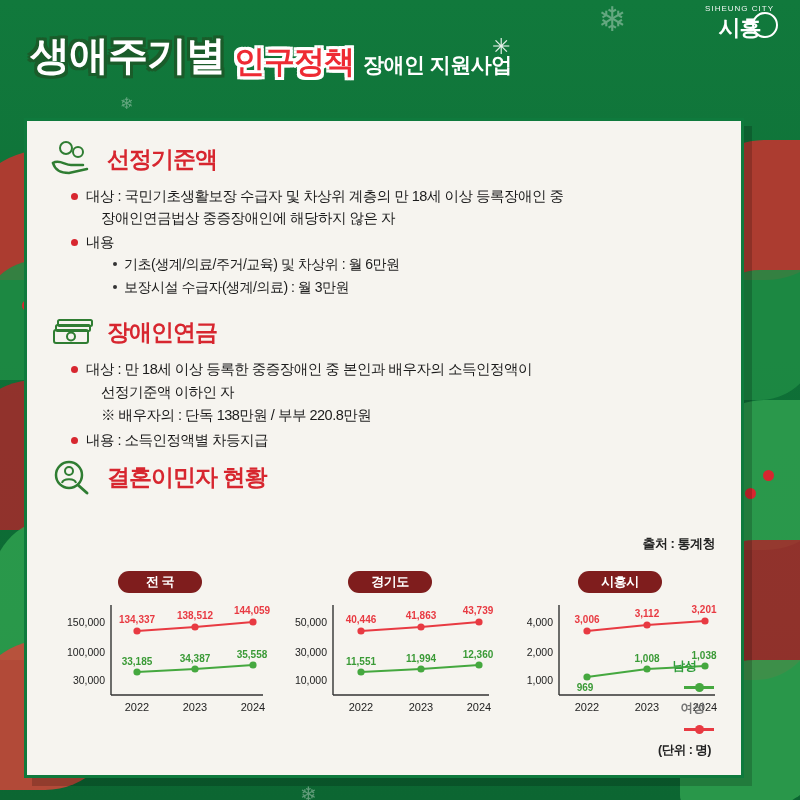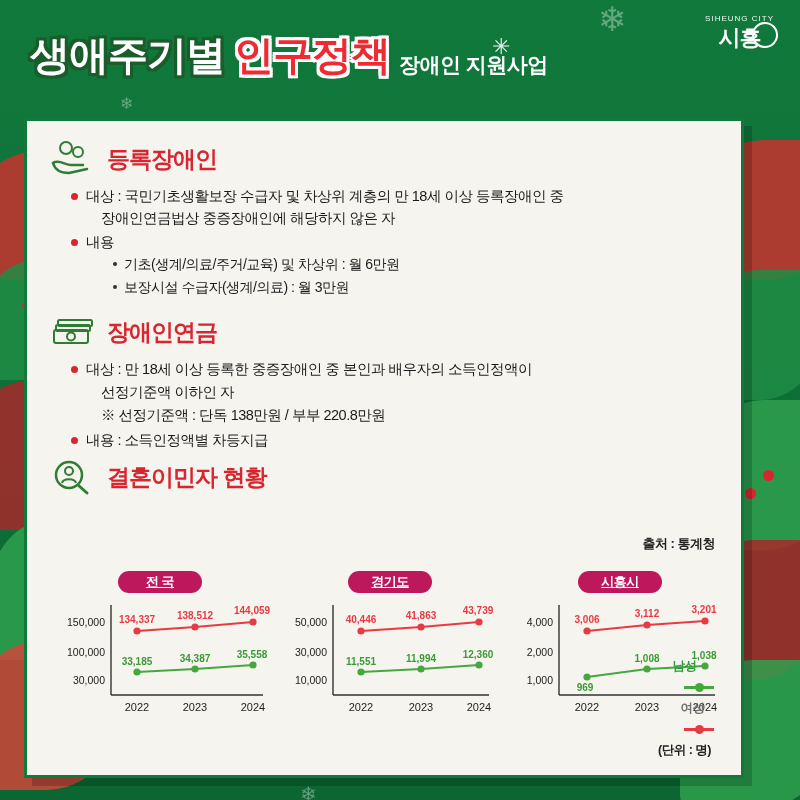--- a/index.html
+++ b/index.html
@@ -38,36 +38,36 @@
     display: flex; align-items: flex-end; gap: 9px;
   }
   .t1 {
     font-size: 40px; font-weight: bold; color: #ffffff;
     letter-spacing: -1px;
     text-shadow:
       -3px -3px 0 #1a5c2a, 3px -3px 0 #1a5c2a, -3px 3px 0 #1a5c2a, 3px 3px 0 #1a5c2a,
       0 3px 0 #1a5c2a, 3px 0 0 #1a5c2a, 0 -3px 0 #1a5c2a, -3px 0 0 #1a5c2a;
   }
   .t2 {
-    font-size: 40px; font-weight: bold; color: #ee2a33;
+    font-size: 31px; font-weight: bold; color: #ee2a33;
     letter-spacing: -1px;
     text-shadow:
       -3px -3px 0 #ffffff, 3px -3px 0 #ffffff, -3px 3px 0 #ffffff, 3px 3px 0 #ffffff,
       0 3px 0 #ffffff, 3px 0 0 #ffffff, 0 -3px 0 #ffffff, -3px 0 0 #ffffff;
   }
   .t3 {
     font-size: 21px; font-weight: bold; color: #ffffff;
     padding-bottom: 4px; letter-spacing: -0.5px;
   }
   .star-deco {
     position: absolute; left: 492px; top: 34px;
     color: #ffffff; font-size: 22px; opacity: .9;
   }
   .logo {
-    position: absolute; right: 26px; top: 14px;
+    position: absolute; right: 26px; top: 4px;
     text-align: center; color: #fff;
   }
   .logo .en { font-size: 8px; letter-spacing: 1px; opacity: .95; }
   .logo .kr { font-size: 22px; font-weight: bold; letter-spacing: -1px; }
   .logo .mark {
     position: absolute; right: -4px; top: 8px;
     width: 26px; height: 26px; border-radius: 50%;
     border: 2px solid #fff;
   }
   
@@ -114,22 +114,22 @@
     position: absolute; right: 4px; top: 396px;
     font-size: 13px; font-weight: bold; color: #222; letter-spacing: -0.5px;
   }
   .charts {
     position: absolute; left: 0; right: 0; top: 432px;
     display: flex; justify-content: space-between; gap: 8px;
   }
   .chart { width: 222px; position: relative; }
   .chart-label {
     margin: 0 auto 6px auto; width: 84px; text-align: center;
-    background: #be185d; color: #fff; font-size: 13px; font-weight: bold;
-    border-radius: 11px; padding: 2px 0; letter-spacing: -0.5px; text-decoration: underline;
+    background: #7f1d1d; color: #fff; font-size: 13px; font-weight: bold;
+    border-radius: 11px; padding: 2px 0; letter-spacing: -0.5px;
   }
   .plot { position: relative; height: 118px; }
   .legend {
     position: absolute; right: 6px; bottom: -6px;
     display: flex; align-items: center; gap: 8px;
     font-size: 12.5px; font-weight: bold; letter-spacing: -0.5px;
   }
   .legend .g { color: #2f9c3a; }
   .legend .r { color: #737373; }
   .legend .line { display: inline-block; width: 30px; height: 3px; vertical-align: middle; }
@@ -184,21 +184,21 @@
   <div class="sec">
     <div class="sec-head">
       <span class="sec-icon">
         <svg width="46" height="40" viewBox="0 0 46 40">
           <circle cx="17" cy="9" r="6" fill="none" stroke="#2f7d32" stroke-width="2"></circle>
           <circle cx="29" cy="13" r="5" fill="none" stroke="#2f7d32" stroke-width="2"></circle>
           <path d="M4 24 C10 20 16 26 22 26 L34 26" fill="none" stroke="#2f7d32" stroke-width="2.5" stroke-linecap="round"></path>
           <path d="M4 24 C6 31 12 34 20 34 L38 30" fill="none" stroke="#2f7d32" stroke-width="2.5" stroke-linecap="round"></path>
         </svg>
       </span>
-      <span class="sec-title">등록장애인</span>
+      <span class="sec-title">선정기준액</span>
     </div>
     <ul class="bul">
       <li>
         <span>대상 : 국민기초생활보장 수급자 및 차상위 계층의 만 18세 이상 등록장애인 중</span>
         <span class="cont">장애인연금법상 중증장애인에 해당하지 않은 자</span>
       </li>
       <li>
         <span>내용</span>
         <ul class="sub">
           <li>기초(생계/의료/주거/교육) 및 차상위 : 월 6만원</li>
@@ -217,21 +217,21 @@
           <rect x="9" y="8" width="34" height="6" rx="1.5" fill="none" stroke="#2f7d32" stroke-width="2"></rect>
           <circle cx="22" cy="24.5" r="4" fill="none" stroke="#2f7d32" stroke-width="2"></circle>
         </svg>
       </span>
       <span class="sec-title">장애인연금</span>
     </div>
     <ul class="bul">
       <li>
         <span>대상 : 만 18세 이상 등록한 중증장애인 중 본인과 배우자의 소득인정액이</span>
         <span class="cont">선정기준액 이하인 자</span>
-        <span class="note">※ 선정기준액 : 단독 138만원 / 부부 220.8만원</span>
+        <span class="note">※ 배우자의 : 단독 138만원 / 부부 220.8만원</span>
       </li>
       <li>내용 : 소득인정액별 차등지급</li>
     </ul>
   </div>
 
   <div class="sec" style="">
     <div class="sec-head">
       <span class="sec-icon">
         <svg width="46" height="40" viewBox="0 0 46 40">
           <circle cx="20" cy="18" r="13" fill="none" stroke="#2f7d32" stroke-width="2.5"></circle>

